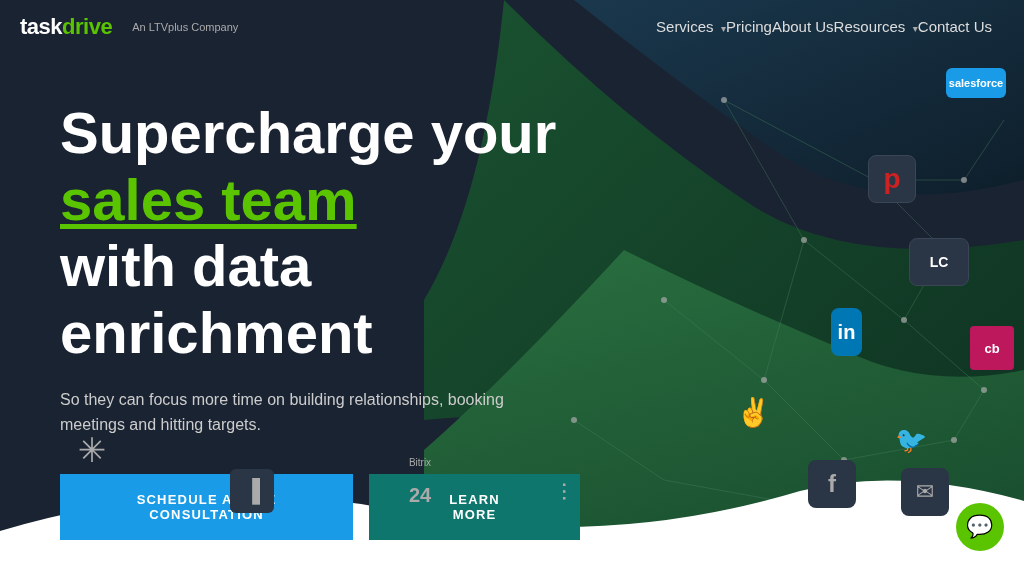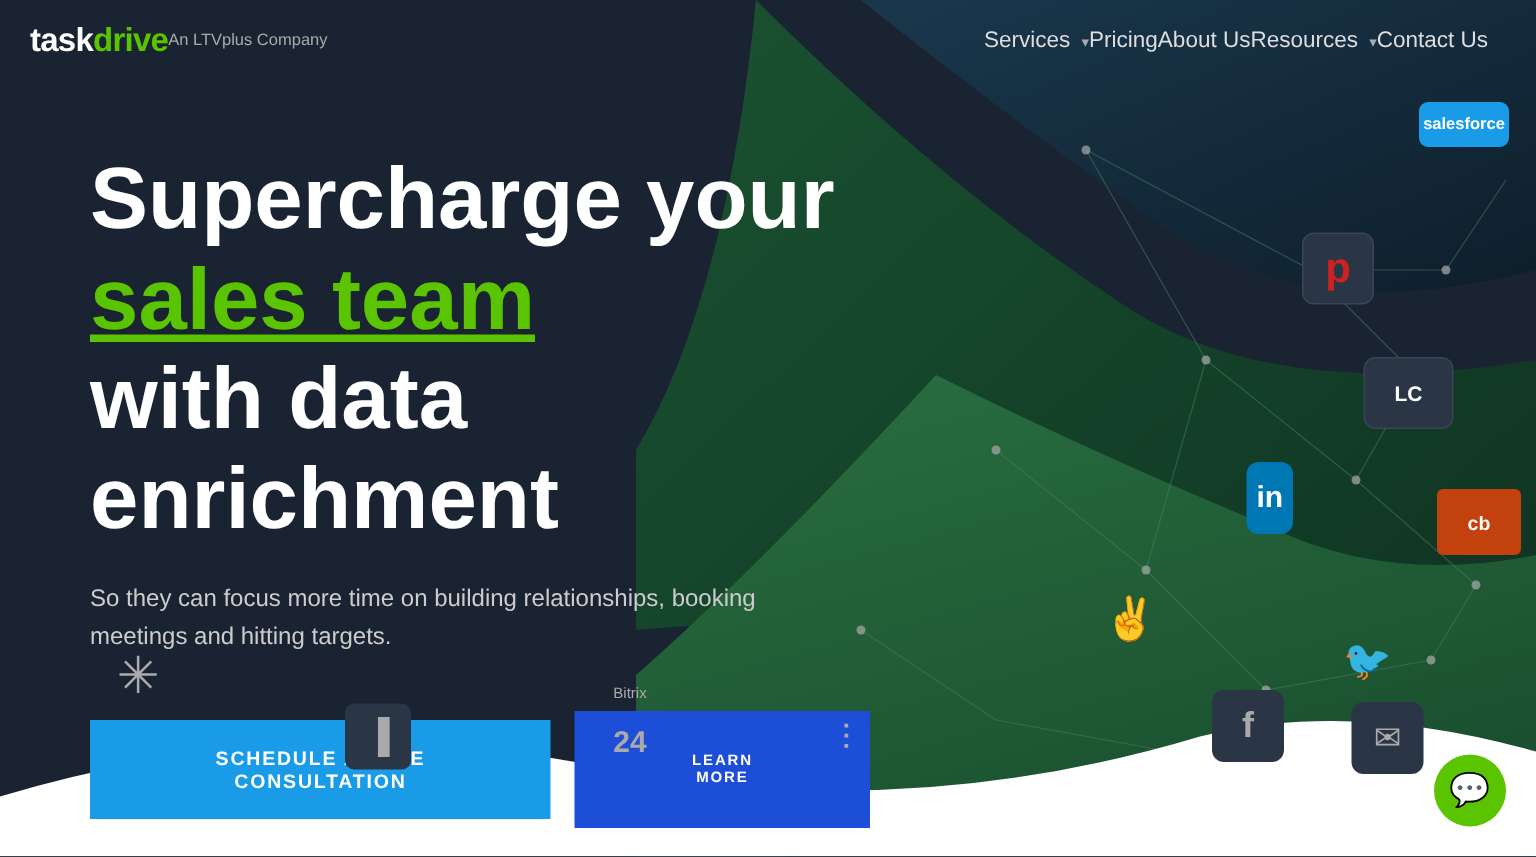--- a/index.html
+++ b/index.html
@@ -20,21 +20,21 @@
       display: flex;
       align-items: center;
       justify-content: space-between;
       padding: 0 32px 0 20px;
       z-index: 10;
       background: transparent;
     }
     .logo-area {
       display: flex;
       align-items: center;
-      gap: 0;
+      gap: 20px;
     }
     .logo-text {
       font-size: 22px;
       font-weight: 700;
       color: #ffffff;
       letter-spacing: -0.5px;
     }
     .logo-task { color: #ffffff; }
     .logo-drive { color: #5bc400; }
     .logo-sub {
@@ -118,25 +118,25 @@
       color: #ffffff;
       border: none;
       padding: 18px 28px;
       font-size: 13px;
       font-weight: 700;
       letter-spacing: 1.2px;
       cursor: pointer;
       text-transform: uppercase;
     }
     .btn-learn {
-      background-color: #1d4ed8;
+      background-color: #0f766e;
       color: #ffffff;
       border: none;
-      padding: 28px 60px;
-      font-size: 10px;
+      padding: 18px 60px;
+      font-size: 13px;
       font-weight: 700;
       letter-spacing: 1.2px;
       cursor: pointer;
       text-transform: uppercase;
     }
 
     
     .icon-node {
       position: absolute;
       z-index: 6;
@@ -364,21 +364,21 @@
 </div>
 
 <div class="icon-node icon-lc" style="position:absolute;top:238px;right:55px;width:60px;height:48px;background:#2a3545;border-radius:8px;border:1px solid #3a4555;display:flex;align-items:center;justify-content:center;font-size:14px;font-weight:700;color:#ffffff;z-index:6;">
   <span>LC</span>
 </div>
 
 <div class="icon-node icon-linkedin" style="position:absolute;top:308px;right:162px;width:31px;height:48px;background:#0077b5;border-radius:8px;display:flex;align-items:center;justify-content:center;font-size:20px;font-weight:700;color:white;z-index:6;">
   <span>in</span>
 </div>
 
-<div class="icon-node icon-cb" style="position:absolute;top:326px;right:10px;width:56px;height:44px;background:#c2410c;border-radius:4px;display:flex;align-items:center;justify-content:center;font-size:13px;font-weight:700;color:white;z-index:6;">
+<div class="icon-node icon-cb" style="position:absolute;top:326px;right:10px;width:44px;height:44px;background:#be185d;border-radius:4px;display:flex;align-items:center;justify-content:center;font-size:13px;font-weight:700;color:white;z-index:6;">
   <span>cb</span>
 </div>
 
 <div class="icon-node icon-peace" style="position:absolute;top:390px;right:248px;width:44px;height:44px;display:flex;align-items:center;justify-content:center;font-size:28px;color:#aaaaaa;z-index:6;">
   <span>✌</span>
 </div>
 
 <div class="icon-node icon-twitter" style="position:absolute;top:418px;right:90px;width:44px;height:44px;display:flex;align-items:center;justify-content:center;font-size:26px;color:#aaaaaa;z-index:6;">
   <span>🐦</span>
 </div>

